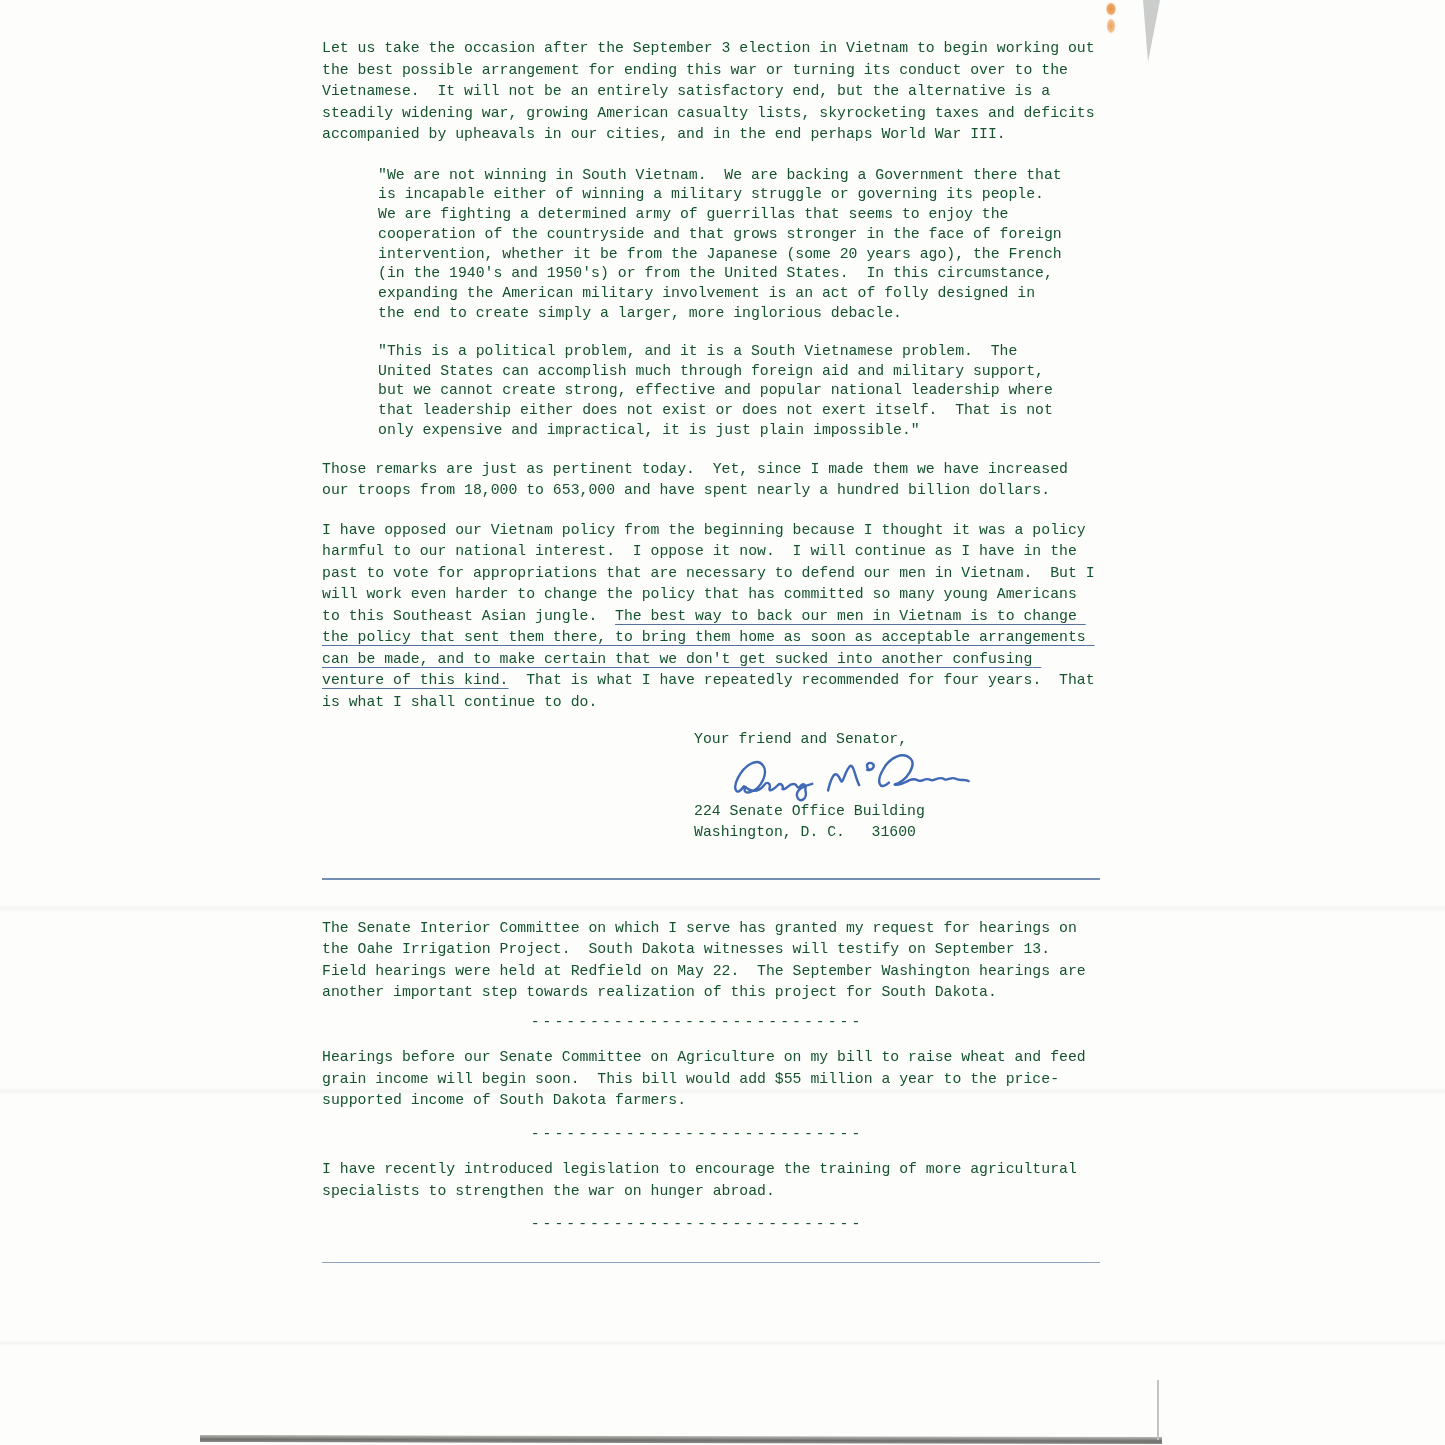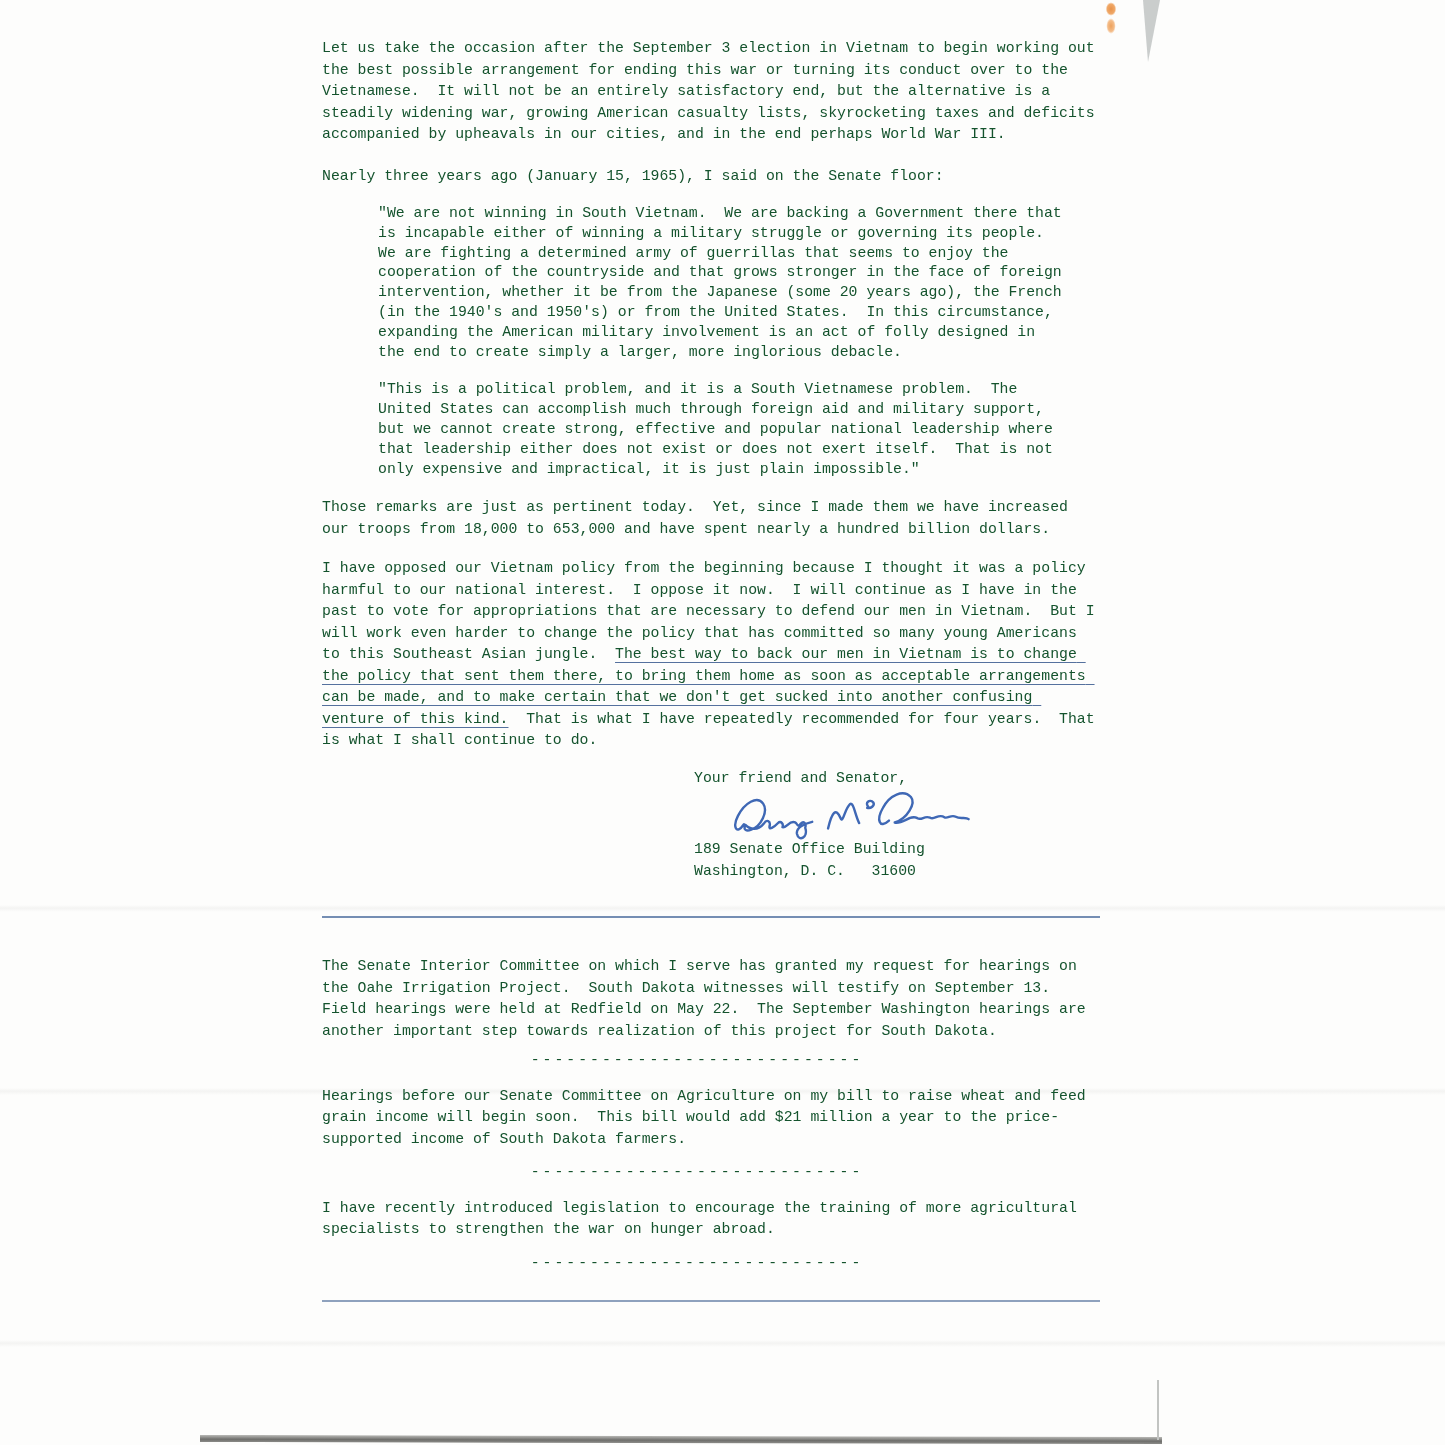--- a/index.html
+++ b/index.html
@@ -90,51 +90,50 @@
   <div id="crease-1" class="crease"></div>
   <div id="crease-2" class="crease"></div>
   <div id="crease-3" class="crease"></div>
   <div id="bottom-shadow"></div>
   <div id="right-edge"></div>
 
   <div id="col">
 
     <p class="para">Let us take the occasion after the September 3 election in Vietnam to begin working out the best possible arrangement for ending this war or turning its conduct over to the Vietnamese.  It will not be an entirely satisfactory end, but the alternative is a steadily widening war, growing American casualty lists, skyrocketing taxes and deficits accompanied by upheavals in our cities, and in the end perhaps World War III.</p>
 
-    <p class="para" style="margin-bottom:17px">Nearly three years ago (January 15, 1965), I said on the Senate floor:</p>
 
     <p class="quote">"We are not winning in South Vietnam.  We are backing a Government there that is incapable either of winning a military struggle or governing its people.  We are fighting a determined army of guerrillas that seems to enjoy the cooperation of the countryside and that grows stronger in the face of foreign intervention, whether it be from the Japanese (some 20 years ago), the French (in the 1940's and 1950's) or from the United States.  In this circumstance, expanding the American military involvement is an act of folly designed in the end to create simply a larger, more inglorious debacle.</p>
 
     <p class="quote">"This is a political problem, and it is a South Vietnamese problem.  The United States can accomplish much through foreign aid and military support, but we cannot create strong, effective and popular national leadership where that leadership either does not exist or does not exert itself.  That is not only expensive and impractical, it is just plain impossible."</p>
 
     <p class="para" style="margin-bottom:18px">Those remarks are just as pertinent today.  Yet, since I made them we have increased our troops from 18,000 to 653,000 and have spent nearly a hundred billion dollars.</p>
 
     <p class="para" style="margin-bottom:16px"><span>I have opposed our Vietnam policy from the beginning because I thought it was a policy harmful to our national interest.  I oppose it now.  I will continue as I have in the past to vote for appropriations that are necessary to defend our men in Vietnam.  But I will work even harder to change the policy that has committed so many young Americans to this Southeast Asian jungle.  </span><span class="u">The best way to back our men in Vietnam is to change the policy that sent them there, to bring them home as soon as acceptable arrangements can be made, and to make certain that we don't get sucked into another confusing venture of this kind.</span><span>  That is what I have repeatedly recommended for four years.  That is what I shall continue to do.</span></p>
 
     <div id="sign-block">
       <p class="sig-line">Your friend and Senator,</p>
       <svg id="sig-svg" width="330" height="64" viewBox="0 0 340 90">
         <g fill="none" stroke="#3f68b5" stroke-width="3.4" stroke-linecap="round" stroke-linejoin="round">
           <path d="M22,50 C10,66 6,52 14,38 C24,20 42,10 50,22 C57,33 46,54 32,58 C26,60 20,59 24,51 C30,58 42,60 50,50 C54,44 60,46 58,54 C56,60 64,56 70,50 C74,46 78,52 76,56 C82,58 86,46 94,50 C98,52 96,58 102,52 C106,48 110,52 108,58 C112,72 98,78 96,66 C95,58 106,52 118,50"></path>
           <path d="M140,60 C146,38 152,30 158,46 C161,55 164,34 172,27 C177,23 179,44 184,54"></path>
           <path d="M198,32 C192,26 200,20 205,26 C207,30 201,35 196,33"></path>
           <path d="M226,52 C212,64 208,50 218,34 C228,16 248,8 258,20 C265,29 252,50 234,55 C246,58 256,44 266,50 C272,54 276,46 284,50 C290,54 296,44 304,50 C308,53 314,46 320,50 C326,54 334,50 338,54"></path>
         </g>
       </svg>
-      <p class="sig-line">189 Senate Office Building</p>
+      <p class="sig-line">224 Senate Office Building</p>
       <p class="sig-line">Washington, D. C.   31600</p>
     </div>
 
     <hr class="rule">
 
     <p class="ps">The Senate Interior Committee on which I serve has granted my request for hearings on the Oahe Irrigation Project.  South Dakota witnesses will testify on September 13.  Field hearings were held at Redfield on May 22.  The September Washington hearings are another important step towards realization of this project for South Dakota.</p>
 
     <p class="dashes">----------------------------</p>
 
-    <p class="ps">Hearings before our Senate Committee on Agriculture on my bill to raise wheat and feed grain income will begin soon.  This bill would add $21 million a year to the price-supported income of South Dakota farmers.</p>
+    <p class="ps">Hearings before our Senate Committee on Agriculture on my bill to raise wheat and feed grain income will begin soon.  This bill would add $55 million a year to the price-supported income of South Dakota farmers.</p>
 
     <p class="dashes" style="margin-top:12px">----------------------------</p>
 
     <p class="ps">I have recently introduced legislation to encourage the training of more agricultural specialists to strengthen the war on hunger abroad.</p>
 
     <p class="dashes" style="margin-top:12px">----------------------------</p>
 
 
     <hr class="rule-thin">
 

